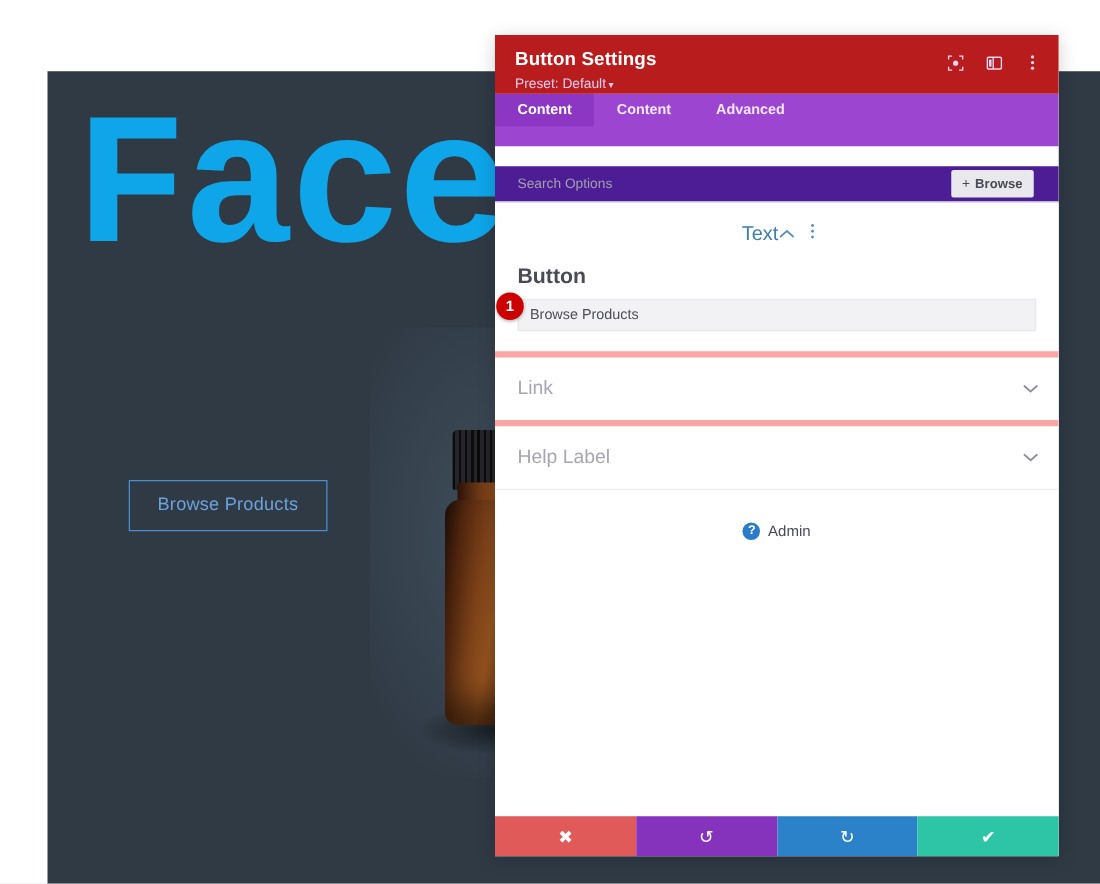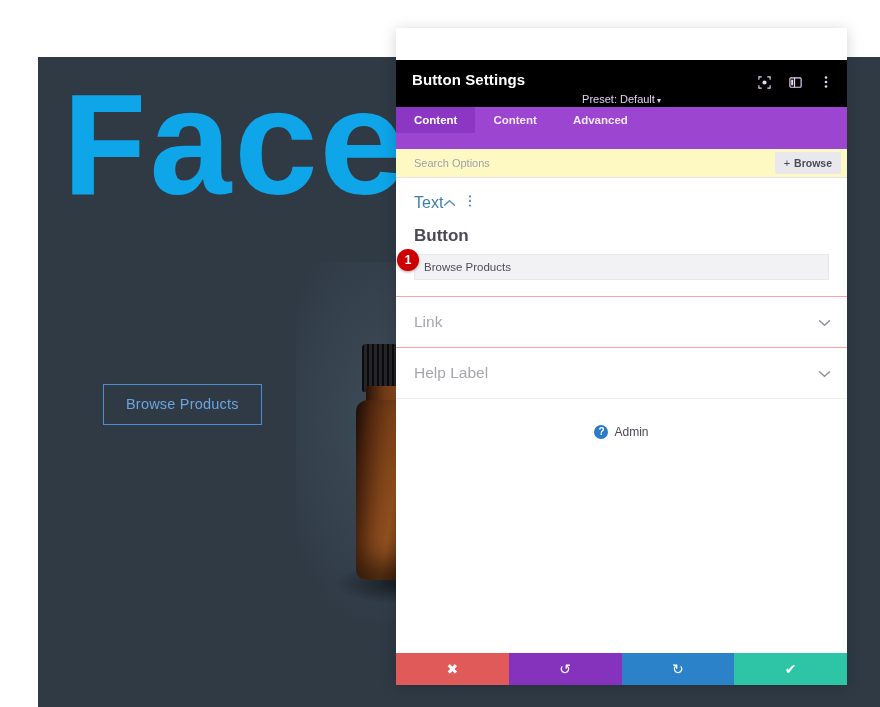--- a/index.html
+++ b/index.html
@@ -115,40 +115,38 @@
     height: 657px;
     background: #ffffff;
     box-shadow: 0 2px 14px rgba(0,0,0,.18);
     display: flex;
     flex-direction: column;
     overflow: hidden;
   }
 
   
   .panel-header {
-    background: #000000;
+    background: #b91c1c;
     padding: 12px 16px 9px 16px;
     position: relative;
     height: 47px;
     box-sizing: border-box;
-    margin-top: 32px;
   }
   .panel-title {
     color: #ffffff;
     font-size: 15px;
     font-weight: bold;
     line-height: 1.1;
     letter-spacing: .1px;
   }
   .panel-preset {
     color: #e2cdf2;
     font-size: 11px;
     margin-top: 4px;
     cursor: pointer;
-    text-align: center;
   }
   .panel-preset .caret { font-size: 8px; margin-left: 2px; }
   .header-icons {
     position: absolute;
     right: 12px;
     top: 13px;
     display: flex;
     align-items: center;
     gap: 13px;
   }
@@ -177,24 +175,25 @@
   .panel-tab.active {
     background: #8c37c4;
     color: #ffffff;
   }
 
   
   .search-row {
     display: flex;
     align-items: center;
     justify-content: space-between;
-    background: #fef9c3;
+    background: #4c1d95;
     border-bottom: 1px solid #e6e6ea;
     height: 28px;
-    padding: 0 4px 0 18px;
+    padding: 0 18px 0 18px;
+    margin-top: 16px;
   }
   .search-input {
     border: 0;
     background: transparent;
     outline: none;
     font-size: 11px;
     color: #8d8d97;
     font-family: "Liberation Sans", sans-serif;
     width: 240px;
     padding: 0;
@@ -219,21 +218,21 @@
   .panel-body {
     flex: 1;
     background: #ffffff;
     overflow-y: auto;
   }
 
   
   .section-open-head {
     display: flex;
     align-items: center;
-    justify-content: flex-start;
+    justify-content: center;
     padding: 16px 16px 14px 18px;
   }
   .section-open-title {
     font-size: 16px;
     color: #3e7ea8;
     font-weight: normal;
   }
   .section-head-icons {
     display: flex;
     align-items: center;
@@ -277,21 +276,21 @@
     justify-content: center;
     box-shadow: 0 1px 3px rgba(0,0,0,.35);
   }
 
   
   .section-collapsed {
     display: flex;
     align-items: center;
     justify-content: space-between;
     padding: 16px 16px 16px 18px;
-    border-top: 1px solid #fca5a5;
+    border-top: 5px solid #fca5a5;
     cursor: pointer;
   }
   .section-collapsed-title {
     font-size: 15.5px;
     color: #a6a6ae;
   }
   .section-collapsed .chev-down { color: #8e8e98; }
 
   
   .help-row {

